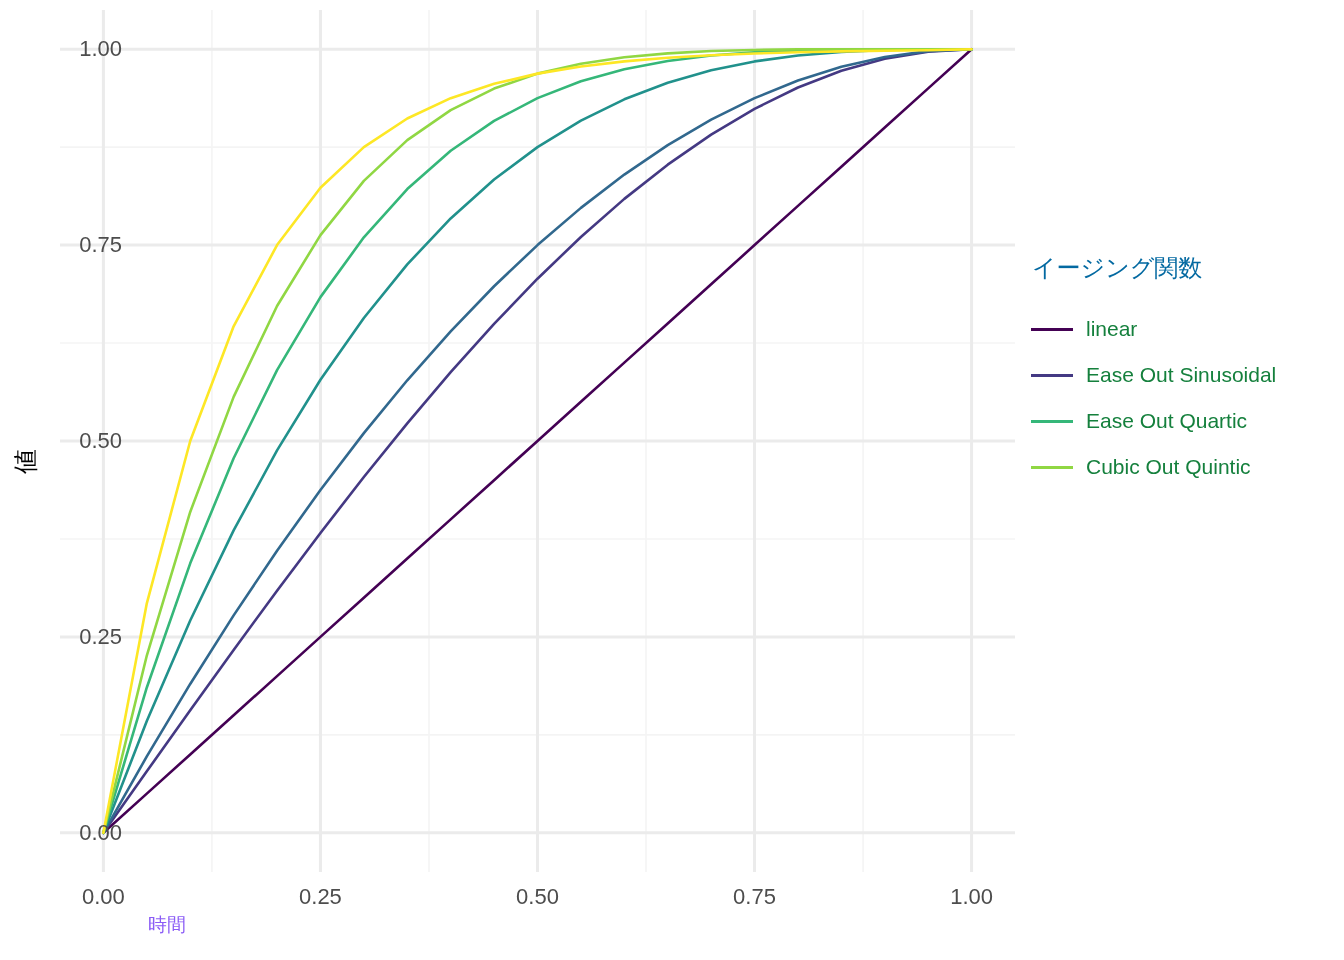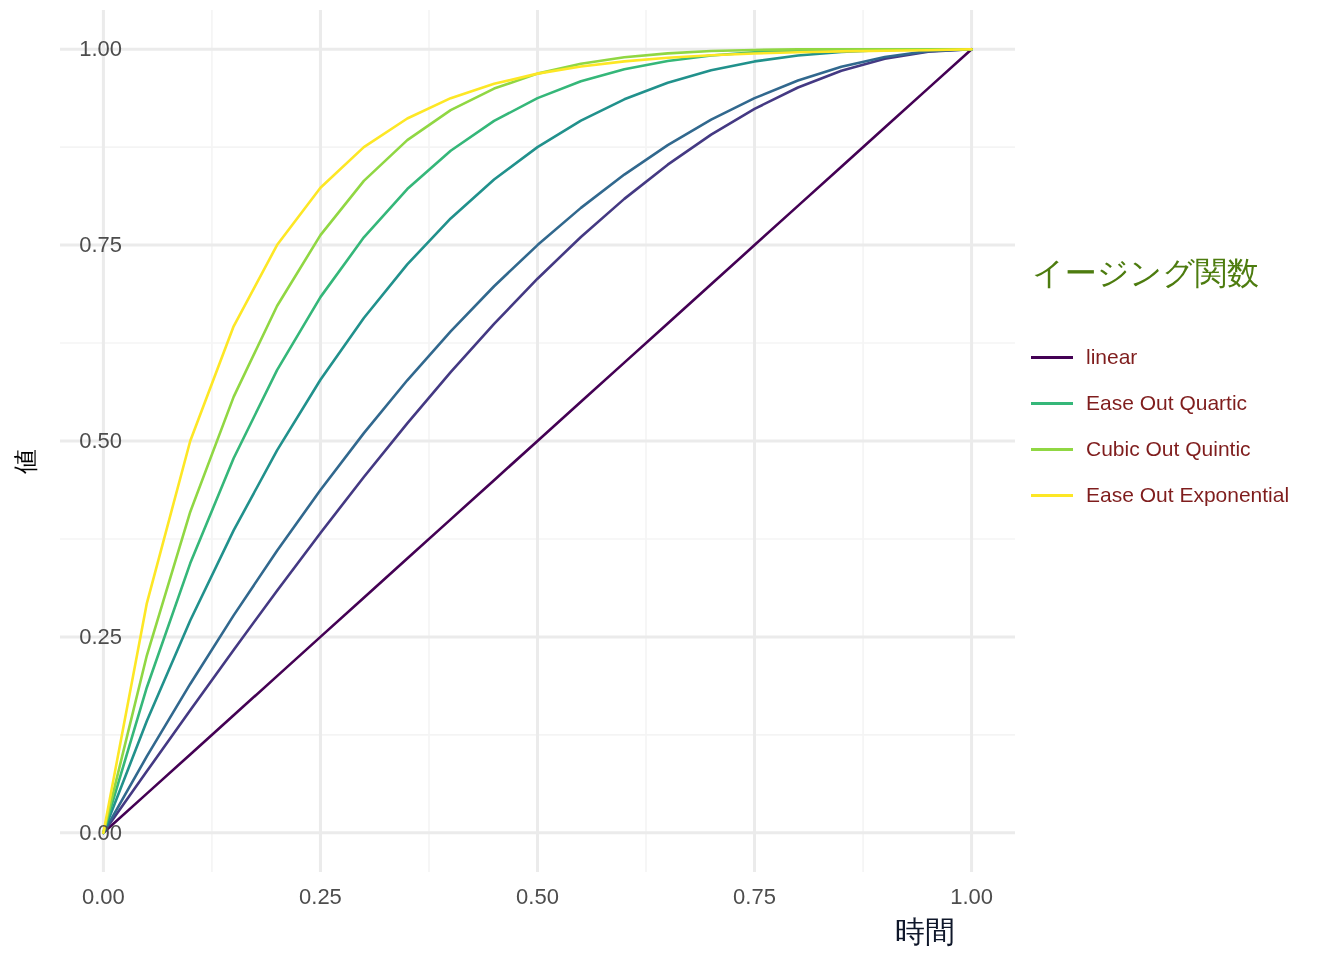--- a/index.html
+++ b/index.html
@@ -75,46 +75,46 @@
     font-size: 22px;
     color: #4d4d4d;
     white-space: nowrap;
   }
 
   #x-axis-title {
     position: absolute;
     top: 912px;
     left: 148px;
     width: 807px;
-    text-align: right;
-    font-size: 30px;
-    color: #0f172a;
+    text-align: left;
+    font-size: 19px;
+    color: #8b5cf6;
   }
 
   
   #panel {
     position: absolute;
     left: 60px;
     top: 10px;
     width: 955px;
     height: 862px;
   }
   #panel svg { display: block; }
 
   
   #legend {
     position: absolute;
     left: 1028px;
     top: 252px;
     width: 300px;
   }
   #legend-title {
-    font-size: 32px;
-    color: #4d7c0f;
-    margin: 0 0 38px 4px;
+    font-size: 24px;
+    color: #0369a1;
+    margin: 0 0 22px 4px;
     white-space: nowrap;
   }
   .legend-item {
     display: flex;
     align-items: center;
     height: 46px;
   }
   .legend-key {
     width: 48px;
     height: 26px;
@@ -125,21 +125,21 @@
     position: absolute;
     left: 3px;
     right: 3px;
     top: 50%;
     height: 3px;
     margin-top: -1.5px;
     display: block;
   }
   .legend-label {
     font-size: 21px;
-    color: #7f1d1d;
+    color: #15803d;
     white-space: nowrap;
     margin-left: 10px;
   }
 </style>
 </head>
 <body>
 
 <div id="chart-root">
 
   <div id="y-axis-title">
@@ -206,32 +206,32 @@
     <div id="legend-title">イージング関数</div>
     <div id="legend-items">
         <div class="legend-item">
           <span class="legend-key">
             <i style="background: rgb(68, 1, 84);"></i>
           </span>
           <span class="legend-label">linear</span>
         </div>
         <div class="legend-item">
           <span class="legend-key">
+            <i style="background: rgb(68, 57, 131);"></i>
+          </span>
+          <span class="legend-label">Ease Out Sinusoidal</span>
+        </div>
+        <div class="legend-item">
+          <span class="legend-key">
             <i style="background: rgb(53, 183, 121);"></i>
           </span>
           <span class="legend-label">Ease Out Quartic</span>
         </div>
         <div class="legend-item">
           <span class="legend-key">
             <i style="background: rgb(144, 215, 67);"></i>
           </span>
           <span class="legend-label">Cubic Out Quintic</span>
         </div>
-        <div class="legend-item">
-          <span class="legend-key">
-            <i style="background: rgb(253, 231, 37);"></i>
-          </span>
-          <span class="legend-label">Ease Out Exponential</span>
-        </div>
       </div>
   </div>
 
 </div>
 
 </body></html>

